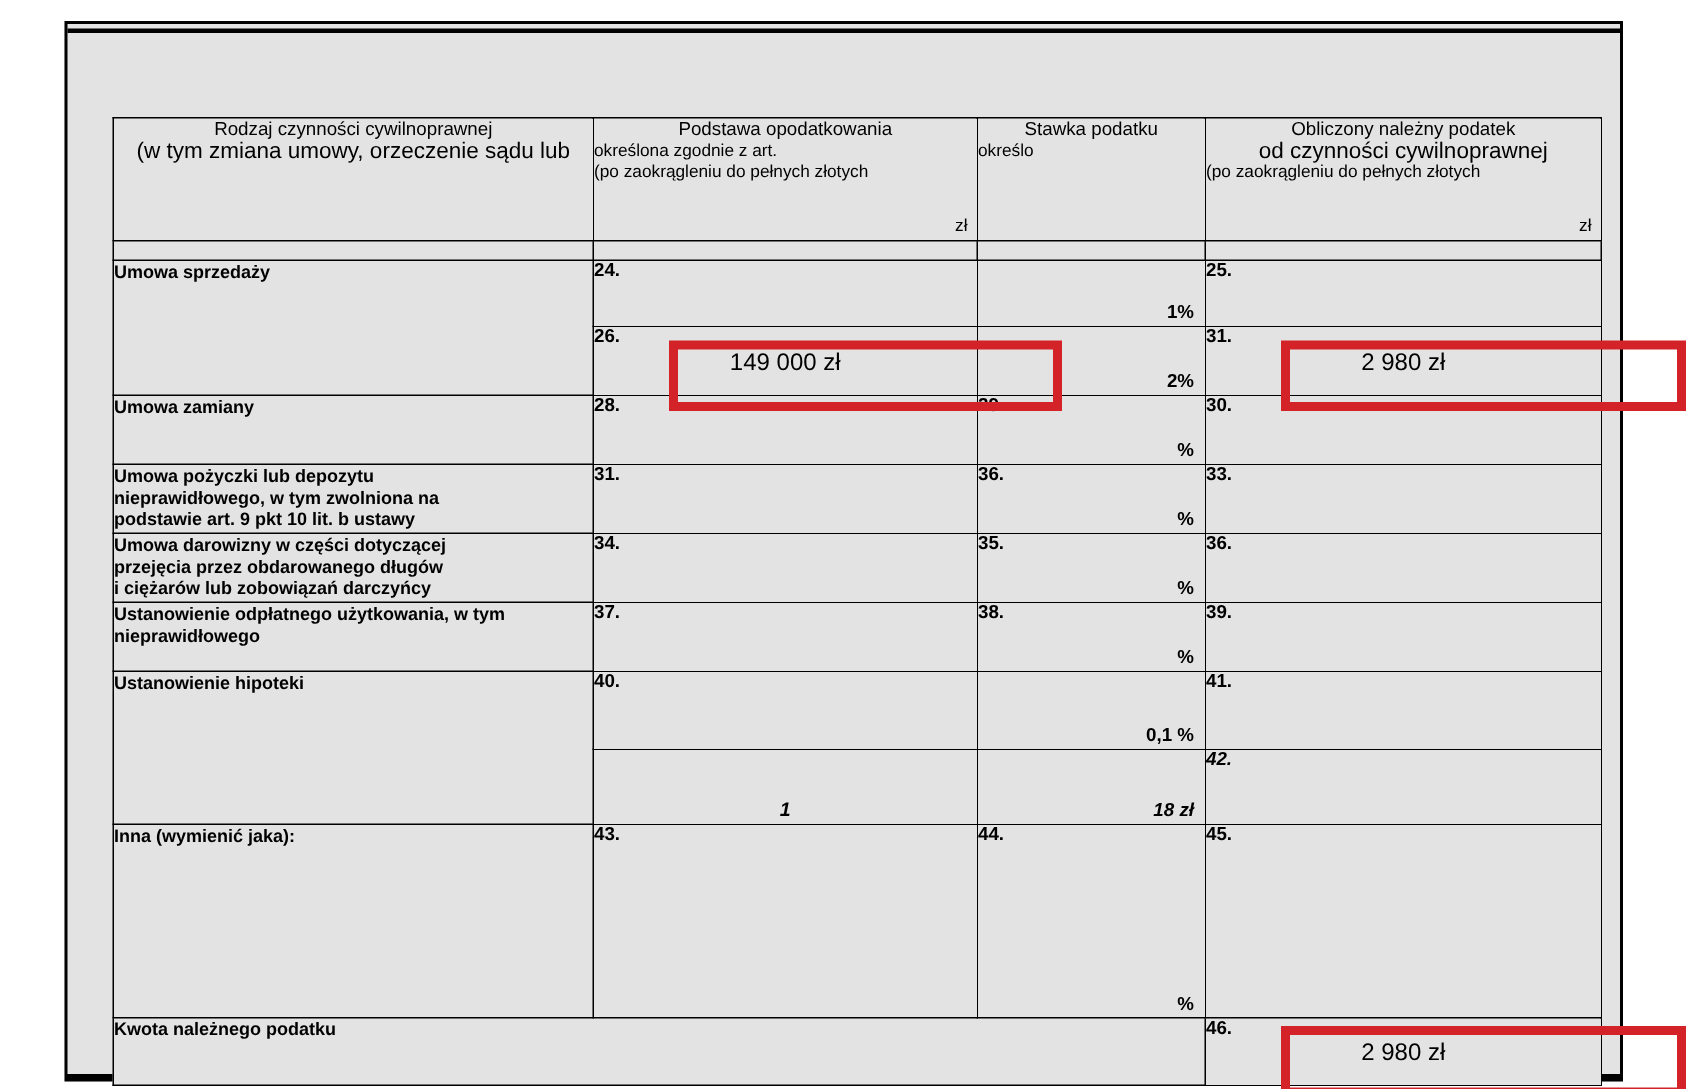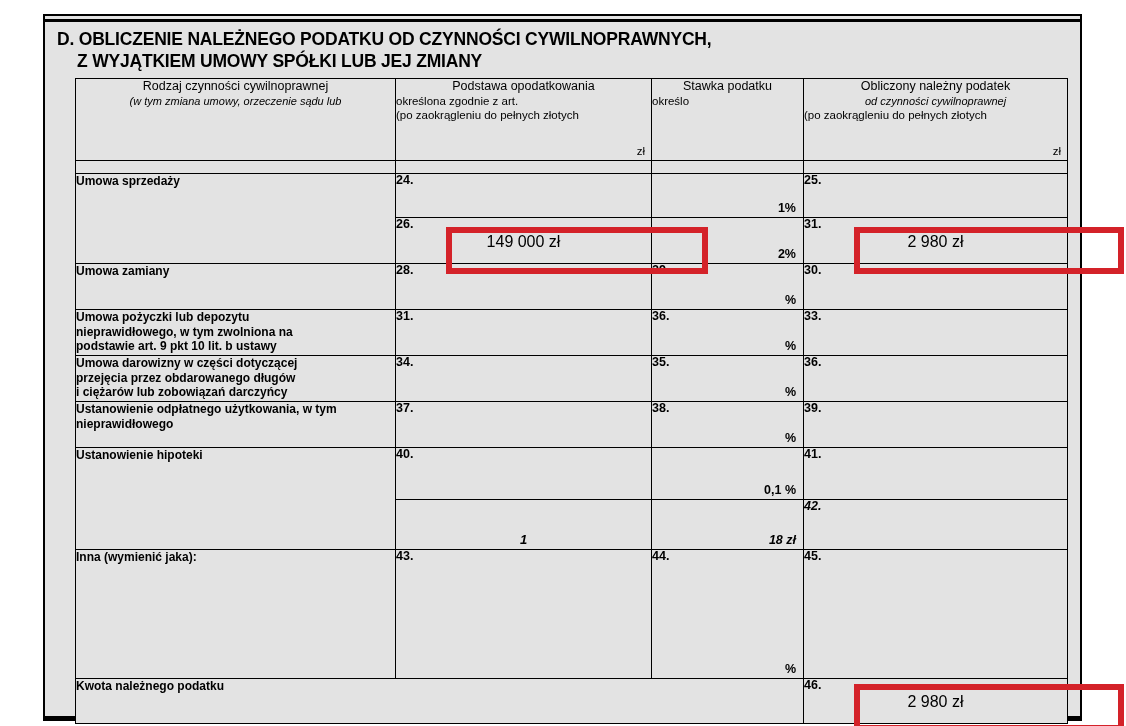--- a/index.html
+++ b/index.html
@@ -83,21 +83,21 @@
   
   .hdr {
     height: 82px;
     text-align: center;
     font-weight: normal;
     position: relative;
     padding: 9px 6px 0 6px;
     box-sizing: border-box;
   }
   .hdr .h-main   { font-size: 12.5px; line-height: 15px; display:block; }
-  .hdr .h-sub    { font-size: 11px; line-height: 14px; display:block;font-style:italic; }
+  .hdr .h-sub    { font-size: 15px; line-height: 14px; display:block; }
   .hdr .h-left   { text-align: left; display:block; font-size: 11.5px; line-height: 14px; }
   .hdr .unit {
     position: absolute;
     right: 6px;
     bottom: 3px;
     font-size: 11.5px;
   }
 
   
   .spacer-cell { height: 12px; }
@@ -180,24 +180,20 @@
   #hl-26 { left: 401px;  top: 211px; width: 262px; height: 47px; }
   #hl-27 { left: 809px;  top: 211px; width: 270px; height: 47px; }
   #hl-46 { left: 809px;  top: 668px; width: 270px; height: 47px; }
 </style>
 </head>
 <body>
 
 <div id="form-page">
   <div id="top-rule"></div>
 
-  <div id="section-heading">
-    <span>D. OBLICZENIE NALEŻNEGO PODATKU OD CZYNNOŚCI CYWILNOPRAWNYCH,</span>
-    <span class="line2">Z WYJĄTKIEM UMOWY SPÓŁKI LUB JEJ ZMIANY</span>
-  </div>
 
   <table id="tax-table">
     <colgroup>
       <col class="col-kind">
         <col class="col-base">
         <col class="col-rate">
         <col class="col-amount">
     </colgroup>
     <thead>
       <tr>

